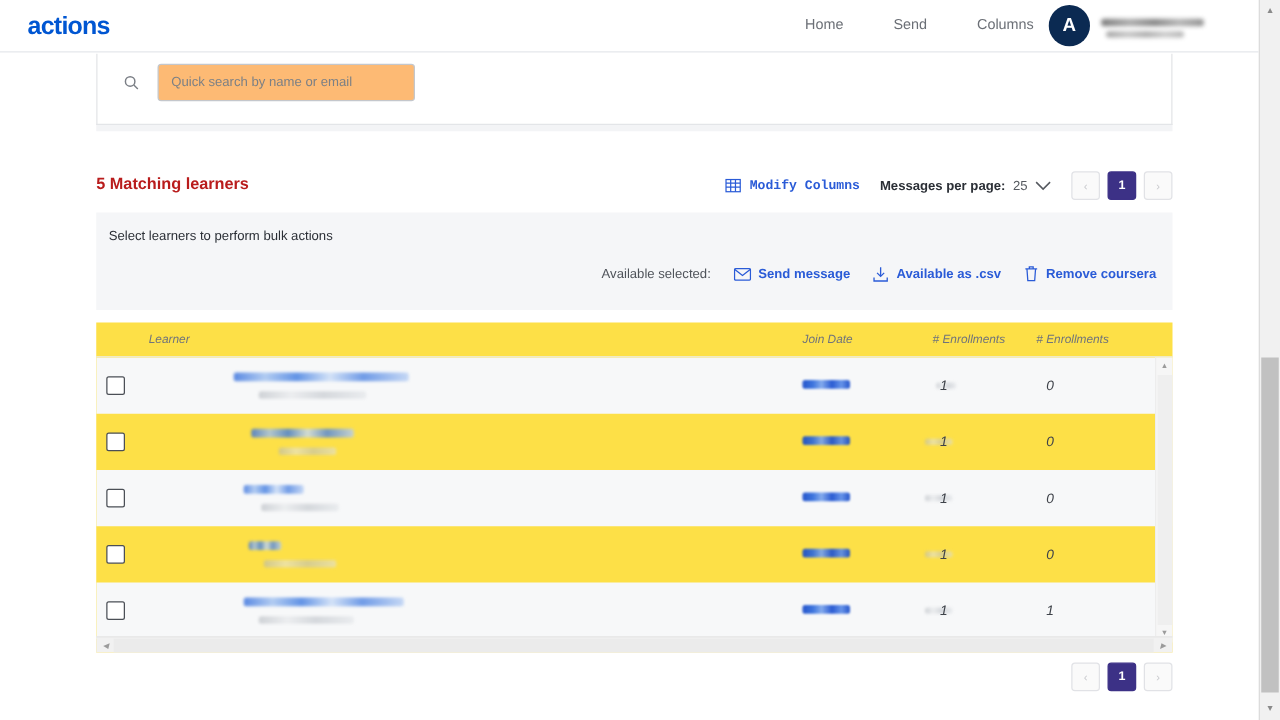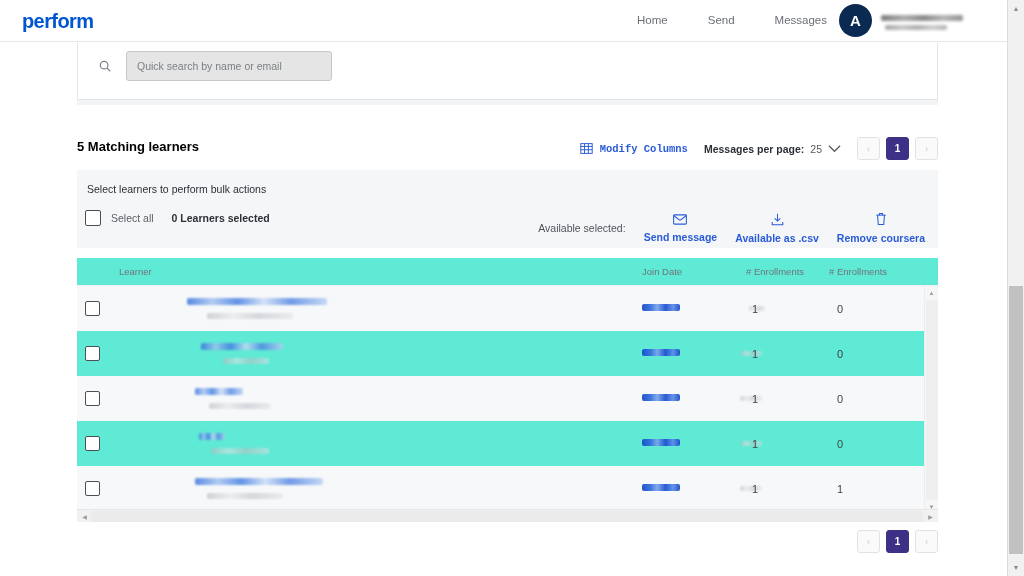--- a/index.html
+++ b/index.html
@@ -63,31 +63,31 @@
   
   .search-panel {
     position: absolute; left: 77px; top: 43px; width: 861px; height: 57px;
     background: #ffffff; border: 1px solid #e3e5e8; border-top: none;
   }
   .search-row { position: absolute; left: 20px; top: 8px; display: flex; align-items: center; gap: 14px; }
   .search-icon { color: #7b7f86; display: flex; }
   .search-input {
     width: 206px; height: 30px; border: 1px solid #c4c7cc; border-radius: 3px;
     padding: 0 10px; font-size: 10.5px; color: #3a3a3a;
-    font-family: "Liberation Sans", sans-serif; background: #e5e5e5;
+    font-family: "Liberation Sans", sans-serif; background: #fdba74;
   }
   .search-input::placeholder { color: #7c8085; }
   .panel-shadow {
     position: absolute; left: 77px; top: 100px; width: 861px; height: 5px;
     background: #f3f4f6;
   }
 
   
   .results-bar { position: absolute; left: 0; top: 128px; width: 1007px; height: 42px; }
-  .results-title { position: absolute; left: 77px; top: 11px; font-size: 13px; font-weight: 700; color: #000000; }
+  .results-title { position: absolute; left: 77px; top: 11px; font-size: 13px; font-weight: 700; color: #b91c1c; }
 
   .results-tools { position: absolute; right: 69px; top: 9px; display: flex; align-items: center; gap: 16px; }
   .modify-cols { display: flex; align-items: center; gap: 7px; cursor: pointer; }
   .modify-cols .label { font-size: 10.5px; font-weight: 700; color: #2a5bd7; font-family: Liberation Mono, monospace; }
   .rpp { display: flex; align-items: center; gap: 6px; }
   .rpp .lbl { font-size: 10.5px; font-weight: 700; color: #2b2f36; }
   .rpp .val { font-size: 10.5px; color: #55595f; }
   .chev { color: #55595f; display: flex; }
 
   .pager { display: flex; align-items: center; gap: 6px; }
@@ -109,26 +109,26 @@
   .bulk-title { position: absolute; left: 10px; top: 13px; font-size: 10.5px; font-weight: 400; color: #2b2f36; }
   .bulk-select { position: absolute; left: 8px; top: 40px; display: flex; align-items: center; gap: 10px; }
   .cbox {
     width: 16px; height: 16px; border: 1.4px solid #4b4f56; border-radius: 2px; background: #fff;
   }
   .select-all-lbl { font-size: 10.5px; color: #5d6067; }
   .selected-count { font-size: 10.5px; font-weight: 700; color: #2b2f36; margin-left: 8px; }
 
   .actions { position: absolute; right: 13px; top: 42px; display: flex; align-items: center; gap: 18px; }
   .actions .avail { font-size: 10.5px; color: #4f535a; }
-  .act { display: flex; align-items: center; gap: 6px; cursor: pointer; flex-direction: column; }
+  .act { display: flex; align-items: center; gap: 6px; cursor: pointer; }
   .act .txt { font-size: 10.5px; font-weight: 700; color: #2a5bd7; }
   .act .ico { color: #2a5bd7; display: flex; }
 
   
-  .table-wrap { position: absolute; left: 77px; top: 258px; width: 861px; height: 264px; background: #5eead4; }
+  .table-wrap { position: absolute; left: 77px; top: 258px; width: 861px; height: 264px; background: #fde047; font-style: italic; }
   .thead { position: relative; height: 28px; border-bottom: 1px solid #eceef0; }
   .th { position: absolute; top: 8px; font-size: 9.5px; color: #70747b; }
   .th.learner { left: 42px; }
   .th.join { left: 565px; }
   .th.enr { left: 669px; }
   .th.comp { left: 752px; }
 
   .tbody { position: relative; height: 228px; overflow: hidden; }
   .trow { position: relative; height: 45px; display: flex; align-items: center; }
   .trow.alt { background: #f7f8f9; }
@@ -180,25 +180,25 @@
 
   svg { display: block; }
 </style>
 </head>
 <body>
 
 <div class="viewport">
   <div class="page">
 
     <div class="topnav">
-      <div class="logo">perform</div>
+      <div class="logo">actions</div>
       <div class="navlinks">
         <a href="#">Home</a>
         <a href="#">Send</a>
-        <a href="#">Messages</a>
+        <a href="#">Columns</a>
       </div>
       <div class="user-chip">
         <div class="avatar">A</div>
         <div class="user-lines">
           <div class="blur-line l1"></div>
           <div class="blur-line l2"></div>
         </div>
       </div>
     </div>
 
@@ -245,25 +245,20 @@
         <div class="pager">
           <div class="pg-btn">‹</div>
           <div class="pg-btn active">1</div>
           <div class="pg-btn">›</div>
         </div>
       </div>
     </div>
 
     <div class="bulk">
       <div class="bulk-title">Select learners to perform bulk actions</div>
-      <div class="bulk-select">
-        <div class="cbox"></div>
-        <span class="select-all-lbl">Select all</span>
-        <span class="selected-count">0 Learners selected</span>
-      </div>
       <div class="actions">
         <span class="avail">Available selected:</span>
 
         <div class="act">
           <span class="ico">
             <svg width="14" height="11" viewBox="0 0 16 12" fill="none" stroke="currentColor" stroke-width="1.2">
               <rect x="0.7" y="0.7" width="14.6" height="10.6" rx="1"></rect>
               <polyline points="0.7,1.4 8,7 15.3,1.4"></polyline>
             </svg>
           </span>

